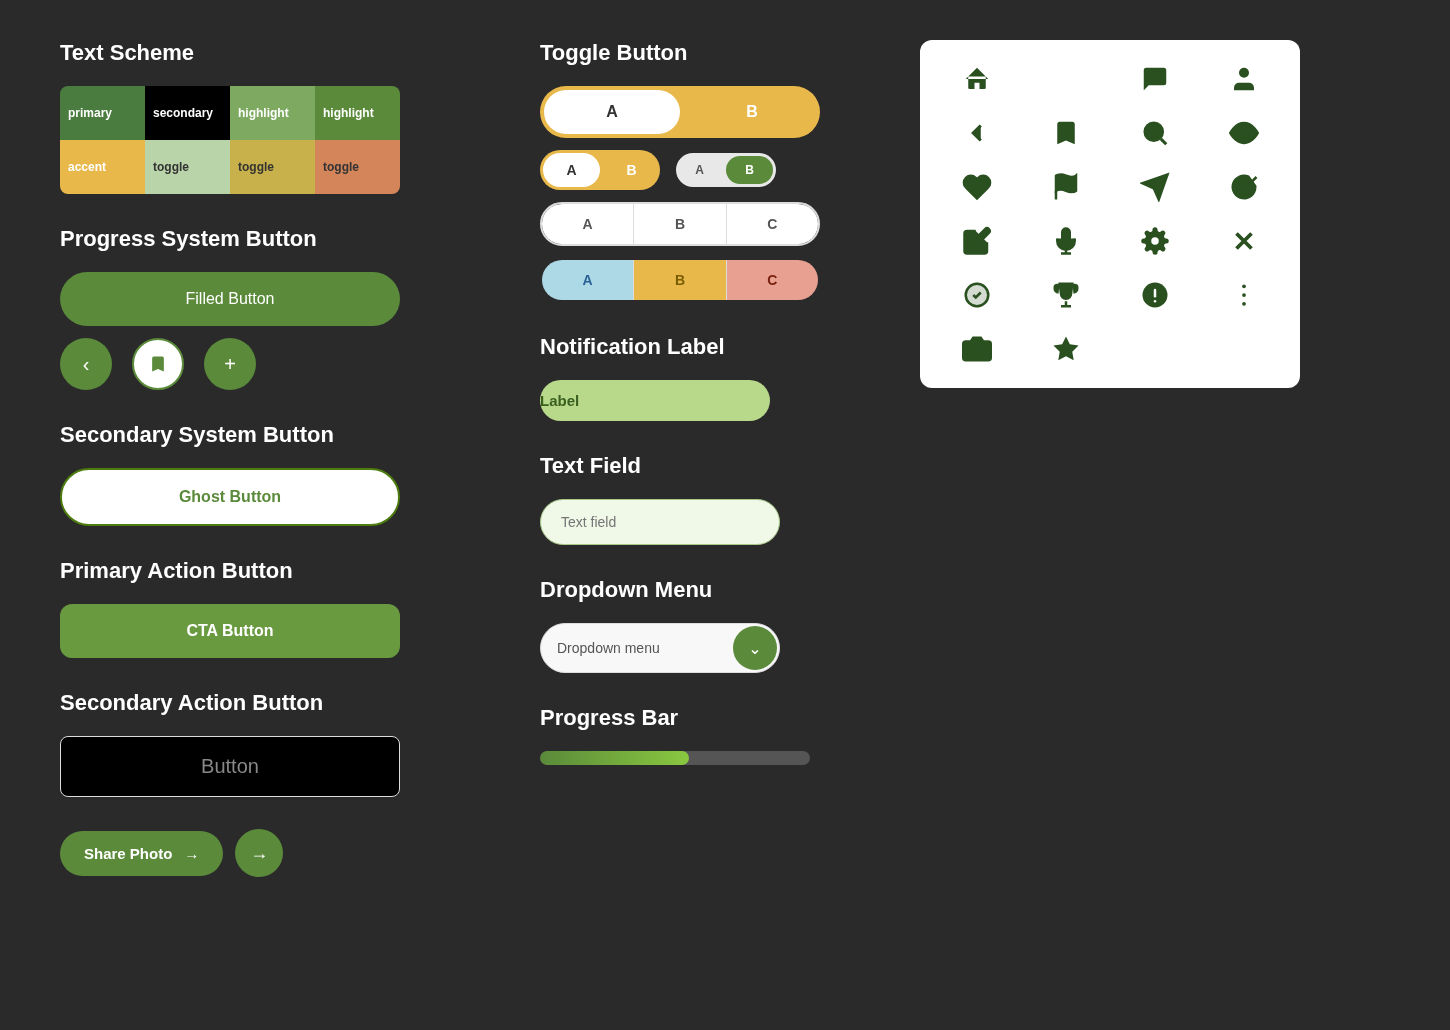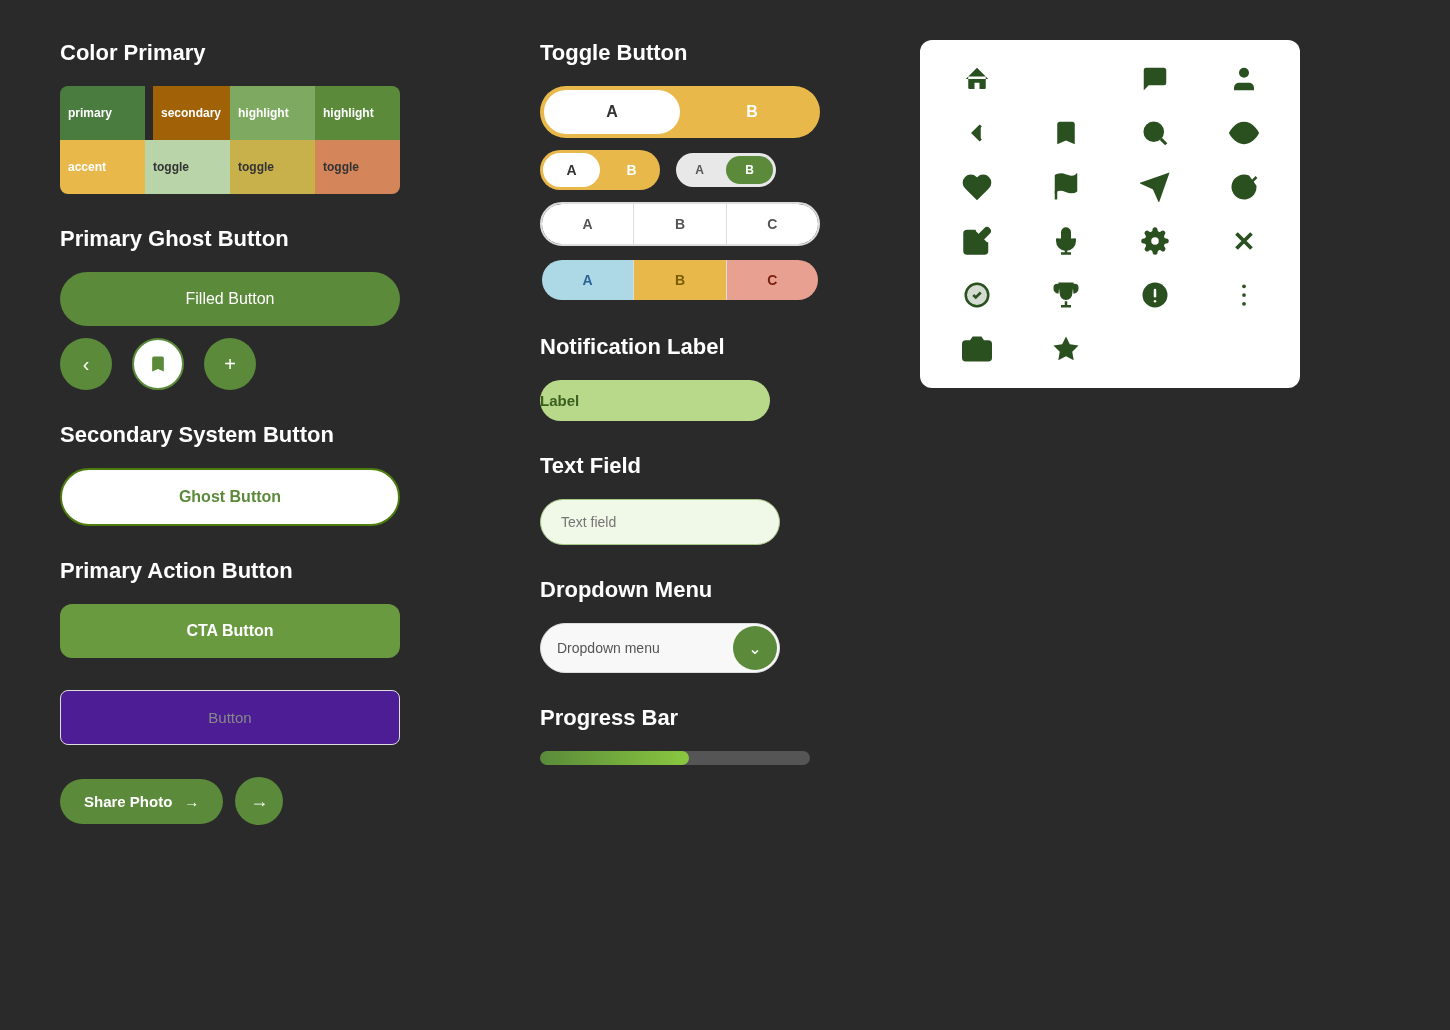--- a/index.html
+++ b/index.html
@@ -41,21 +41,21 @@
       width: 340px;
     }
     .color-cell {
       padding: 20px 8px;
       text-align: left;
       font-size: 12px;
       font-weight: 600;
       color: #fff;
     }
     .color-primary { background: #4a7c3f; }
-    .color-secondary { background: #a16207; margin-left: 8px; }
+    .color-secondary { background: #000000; }
     .color-highlight1 { background: #7daa60; }
     .color-highlight2 { background: #5a8a3a; }
     .color-accent { background: #e8b84b; }
     .color-toggle1 { background: #b8d4a8; color: #333; }
     .color-toggle2 { background: #c8b04a; color: #333; }
     .color-toggle3 { background: #d4855a; color: #333; }
 
     
     .filled-btn {
       background: #5a8a3a;
@@ -128,27 +128,27 @@
       width: 340px;
       font-size: 16px;
       font-weight: 700;
       cursor: pointer;
       display: block;
       text-align: center;
     }
 
     
     .secondary-action-btn {
-      background: #4c1d95;
+      background: #000000;
       color: #888;
       border: 1px solid #ddd;
       border-radius: 8px;
       padding: 18px 0;
       width: 340px;
-      font-size: 15px;
+      font-size: 20px;
       font-weight: 500;
       cursor: pointer;
       display: block;
       text-align: center;
     }
 
     
     .share-row {
       display: flex;
       gap: 12px;
@@ -410,21 +410,21 @@
     }
 
     .section-block { display: flex; flex-direction: column; gap: 12px; }
   </style>
 </head>
 <body>
 
 <div class="col col-left">
 
   <div class="section-block">
-    <h2>Color Primary</h2>
+    <h2>Text Scheme</h2>
     <div class="color-grid">
       <div class="color-cell color-primary">
         <span>primary</span>
       </div>
       <div class="color-cell color-secondary">
         <span>secondary</span>
       </div>
       <div class="color-cell color-highlight1">
         <span>highlight</span>
       </div>
@@ -440,21 +440,21 @@
       <div class="color-cell color-toggle2">
         <span>toggle</span>
       </div>
       <div class="color-cell color-toggle3">
         <span>toggle</span>
       </div>
     </div>
   </div>
 
   <div class="section-block">
-    <h2>Primary Ghost Button</h2>
+    <h2>Progress System Button</h2>
     <button class="filled-btn">Filled Button</button>
     <div class="icon-btns">
       <div class="icon-circle-dark">‹</div>
       <div class="icon-circle-white">
         <svg viewBox="0 0 24 24" width="20" height="20" fill="#5a8a3a">
             <path d="M17 3H7a2 2 0 0 0-2 2v16l7-3 7 3V5a2 2 0 0 0-2-2z"></path>
           </svg>
       </div>
       <div class="icon-circle-dark">+</div>
     </div>
@@ -464,20 +464,21 @@
     <h2>Secondary System Button</h2>
     <button class="ghost-btn">Ghost Button</button>
   </div>
 
   <div class="section-block">
     <h2>Primary Action Button</h2>
     <button class="cta-btn">CTA Button</button>
   </div>
 
   <div class="section-block">
+    <h2>Secondary Action Button</h2>
     <button class="secondary-action-btn">Button</button>
   </div>
 
   <div class="share-row">
     <button class="share-photo-btn">
       <span>Share Photo</span>
       <span>→</span>
     </button>
     <div class="arrow-circle-btn">→</div>
   </div>

